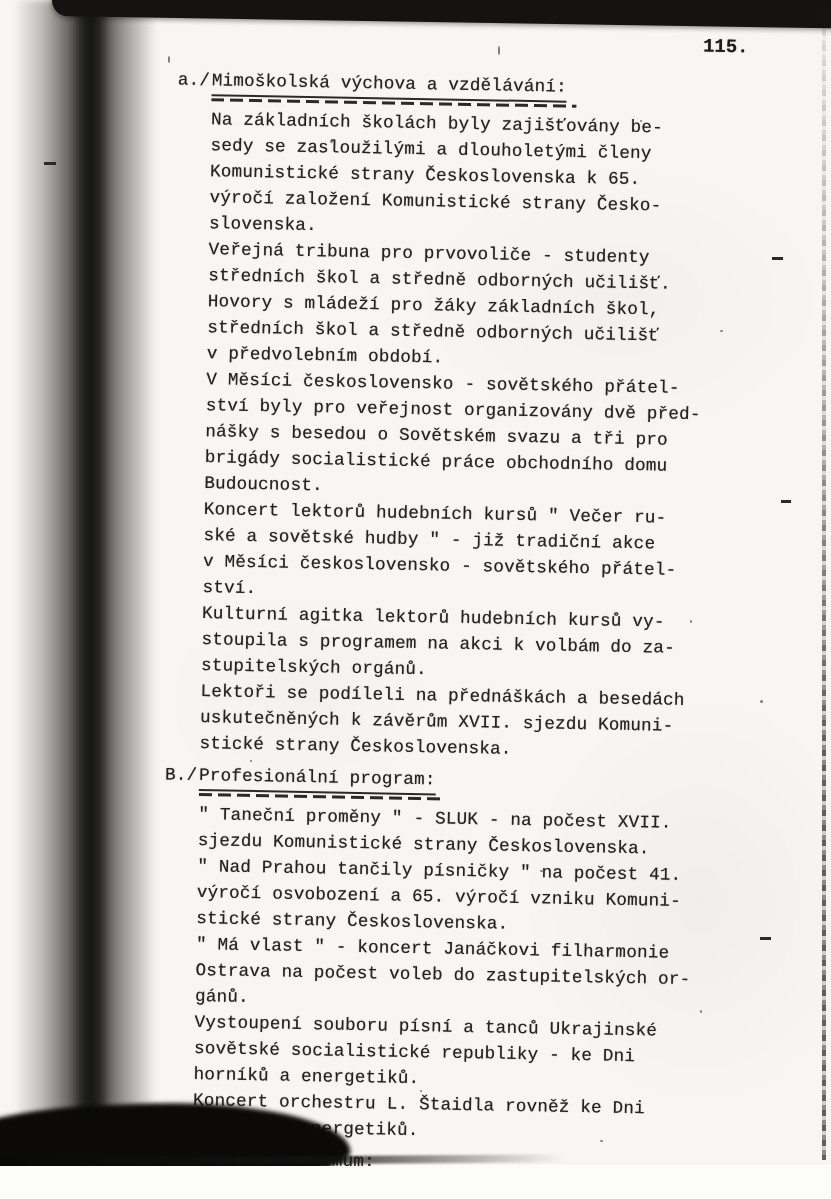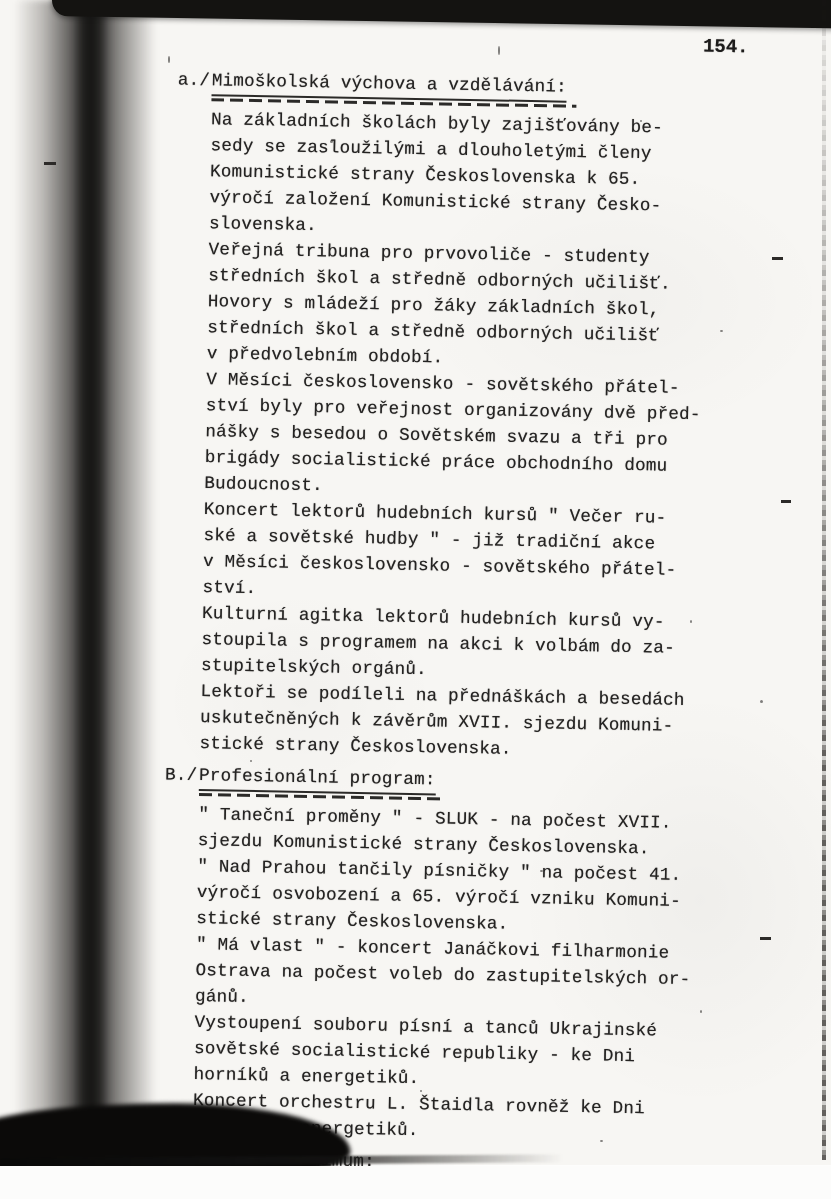--- a/index.html
+++ b/index.html
@@ -92,21 +92,21 @@
 </style>
 </head>
 <body>
 
 <div class="scan-page">
 
   <div class="binding-shadow"></div>
   <div class="binding-core"></div>
   <div class="top-scan-bar"></div>
 
-  <div class="page-number">154.</div>
+  <div class="page-number">115.</div>
 
   <div class="text-layer">
 
     <div class="section">
       <span class="sec-label">a./</span>
       <div class="heading-wrap">
         <span class="heading-text">Mimoškolská výchova a vzdělávání:</span>
         <div class="dash-row"></div>
       </div>
       <div class="para">

